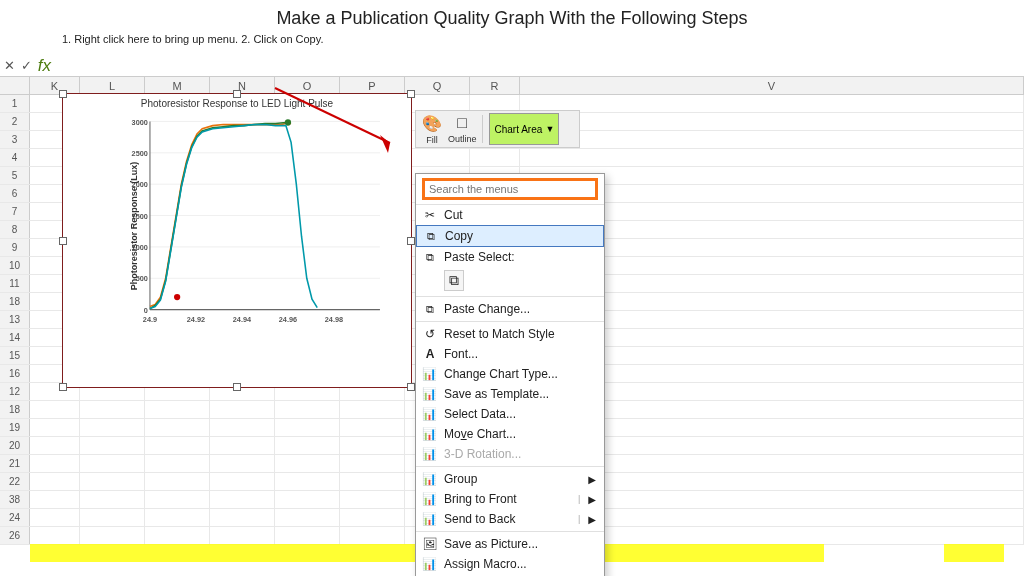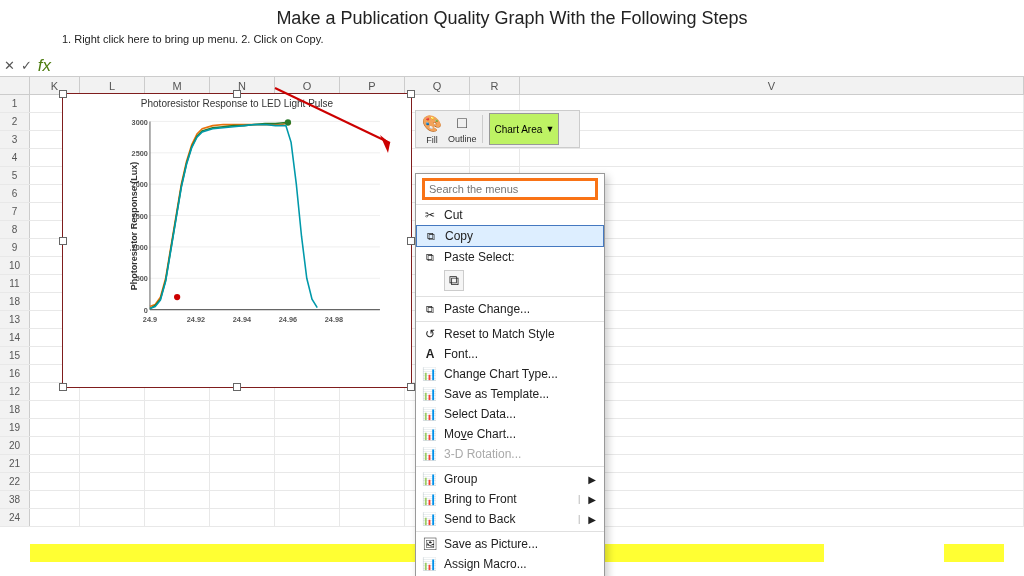--- a/index.html
+++ b/index.html
@@ -608,20 +608,32 @@
       <div class="cell cw-k"></div>
       <div class="cell cw-l"></div>
       <div class="cell cw-m"></div>
       <div class="cell cw-n"></div>
       <div class="cell cw-o"></div>
       <div class="cell cw-p"></div>
       <div class="cell cw-q"></div>
       <div class="cell cw-r"></div>
       <div class="cell" style="flex:1;"></div>
         </div>
+        <div class="row">
+          <div class="row-num">26</div>
+      <div class="cell cw-k"></div>
+      <div class="cell cw-l"></div>
+      <div class="cell cw-m"></div>
+      <div class="cell cw-n"></div>
+      <div class="cell cw-o"></div>
+      <div class="cell cw-p"></div>
+      <div class="cell cw-q"></div>
+      <div class="cell cw-r"></div>
+      <div class="cell" style="flex:1;"></div>
+        </div>
       </div>
   </div>
 
   <div class="chart-container">
     <div class="chart-title">Photoresistor Response to LED Light Pulse</div>
     <div class="chart-inner">
       <div class="chart-y-label">Photoresistor Response (Lux)</div>
       <svg class="chart-svg" viewBox="0 0 260 220" xmlns="http://www.w3.org/2000/svg">
 
         <line x1="30" y1="10" x2="250" y2="10" stroke="#e0e0e0" stroke-width="0.5"></line>

